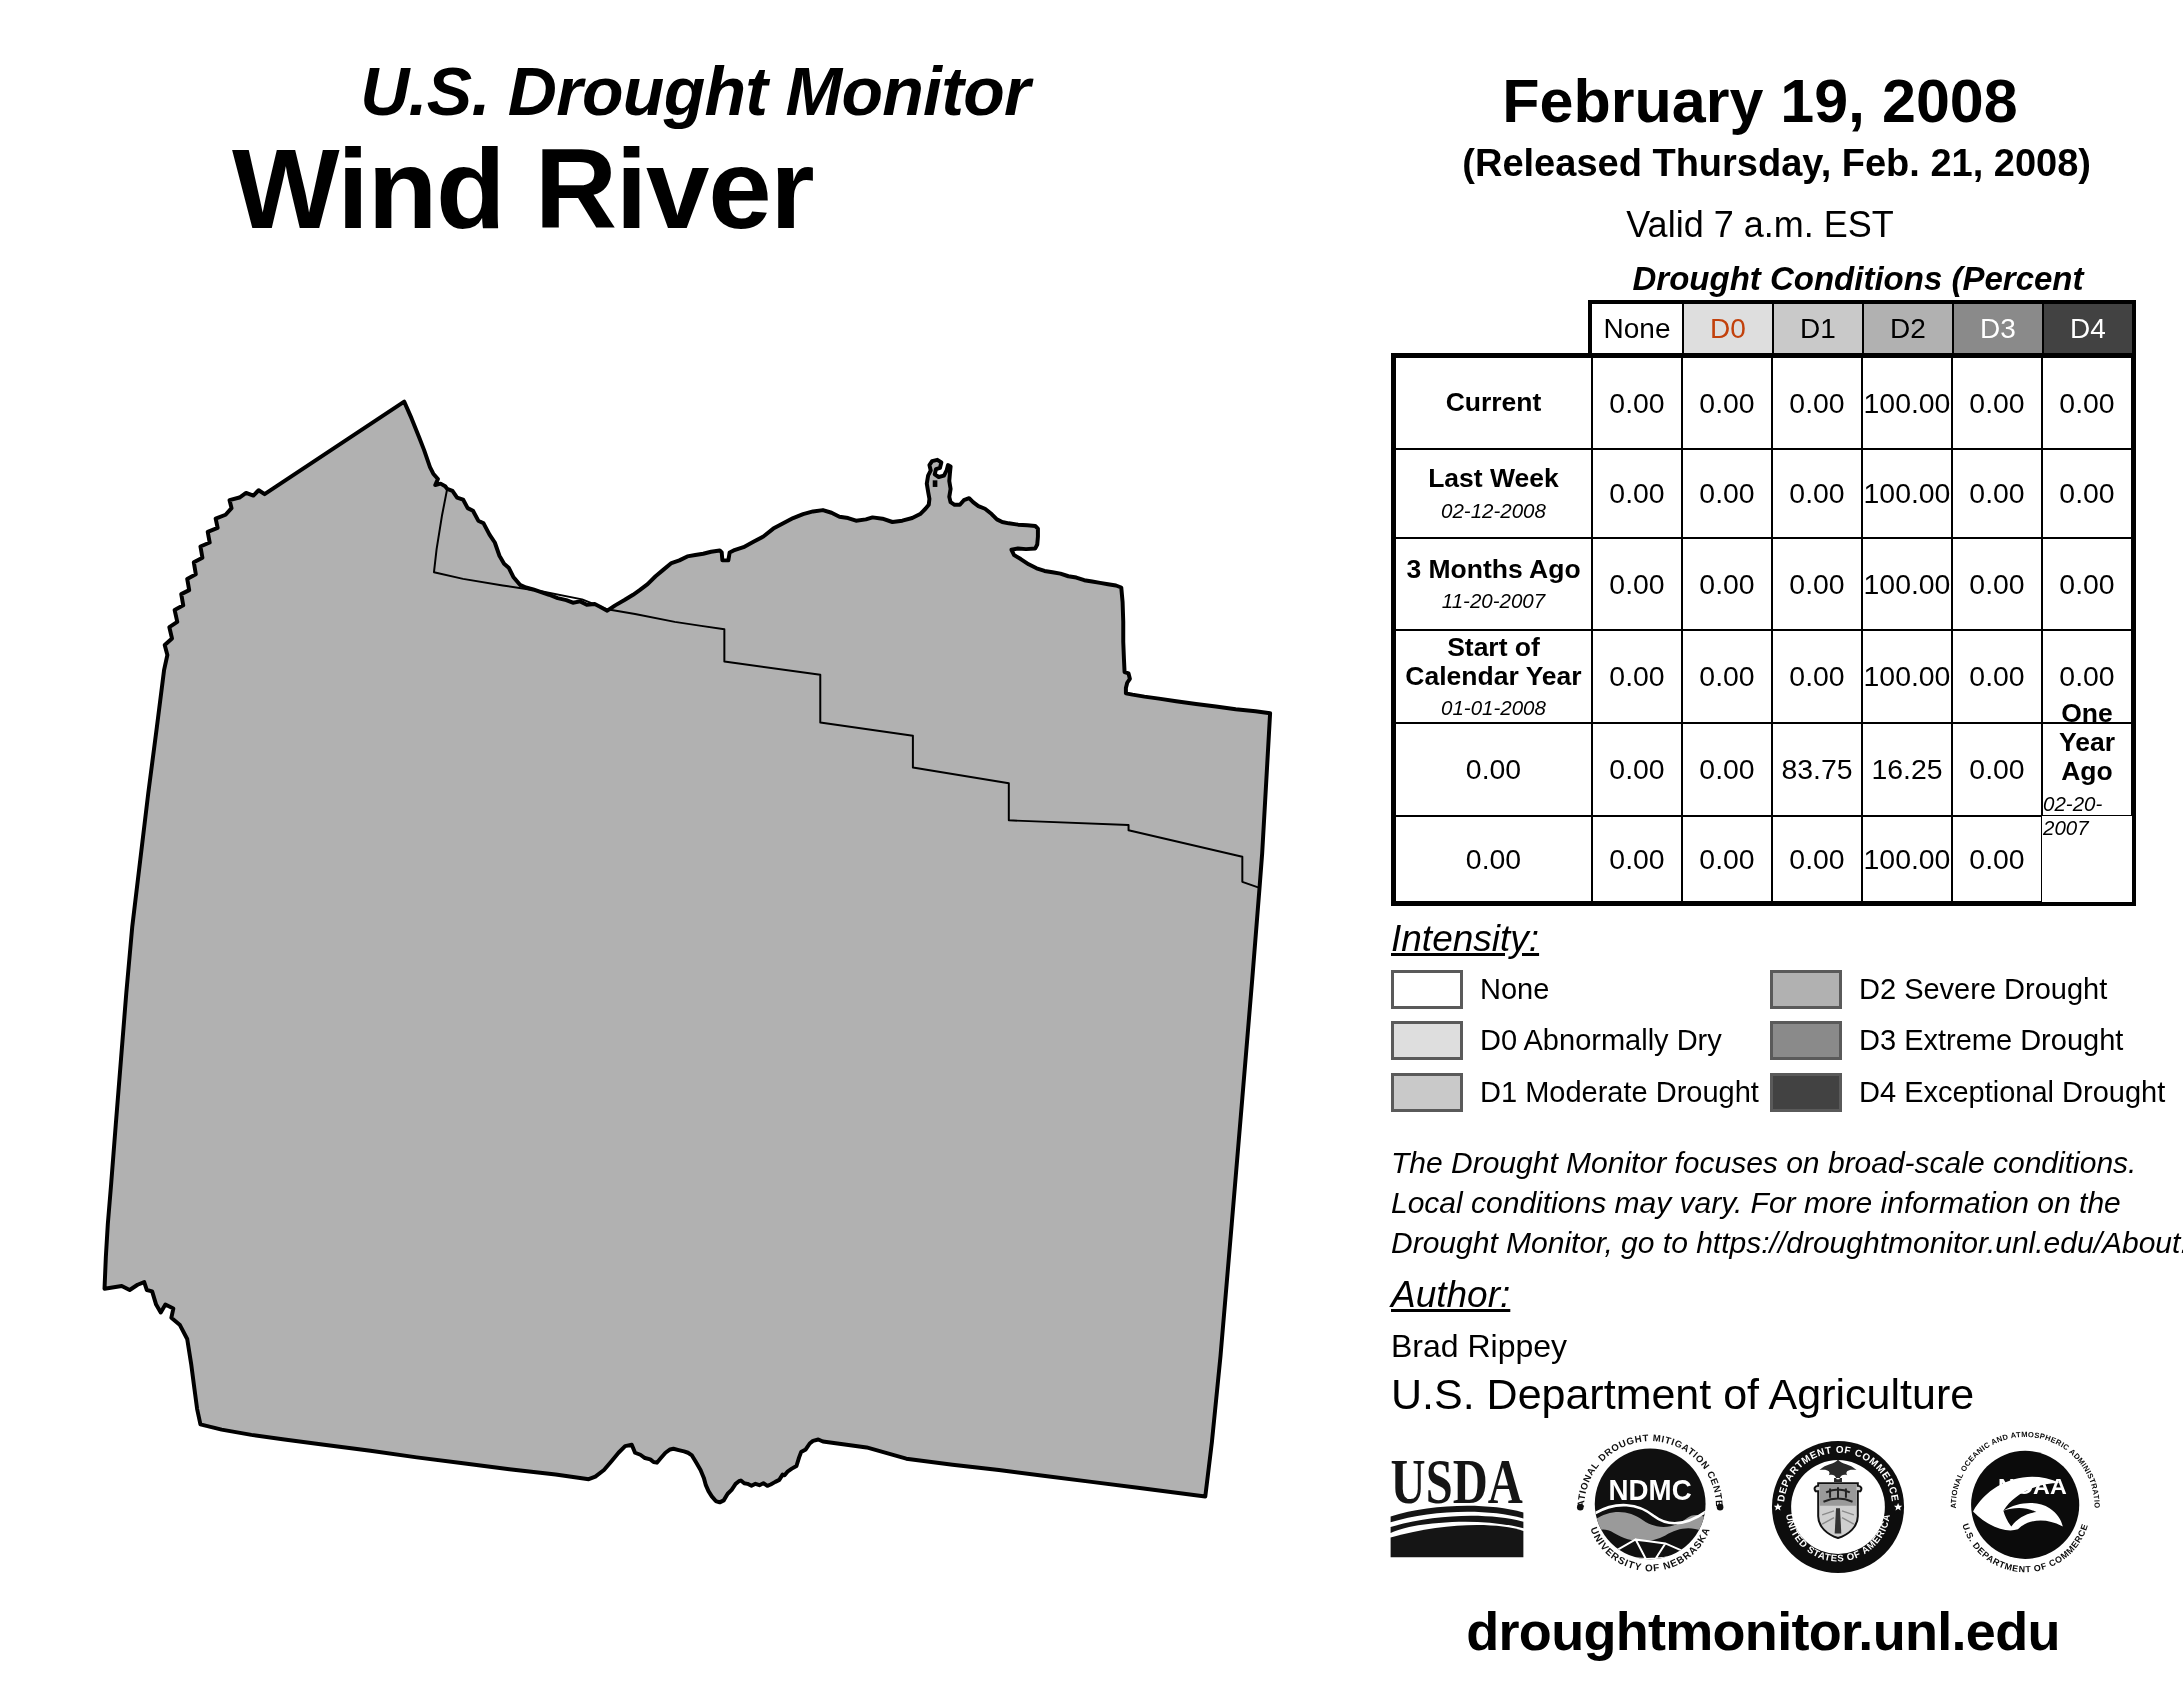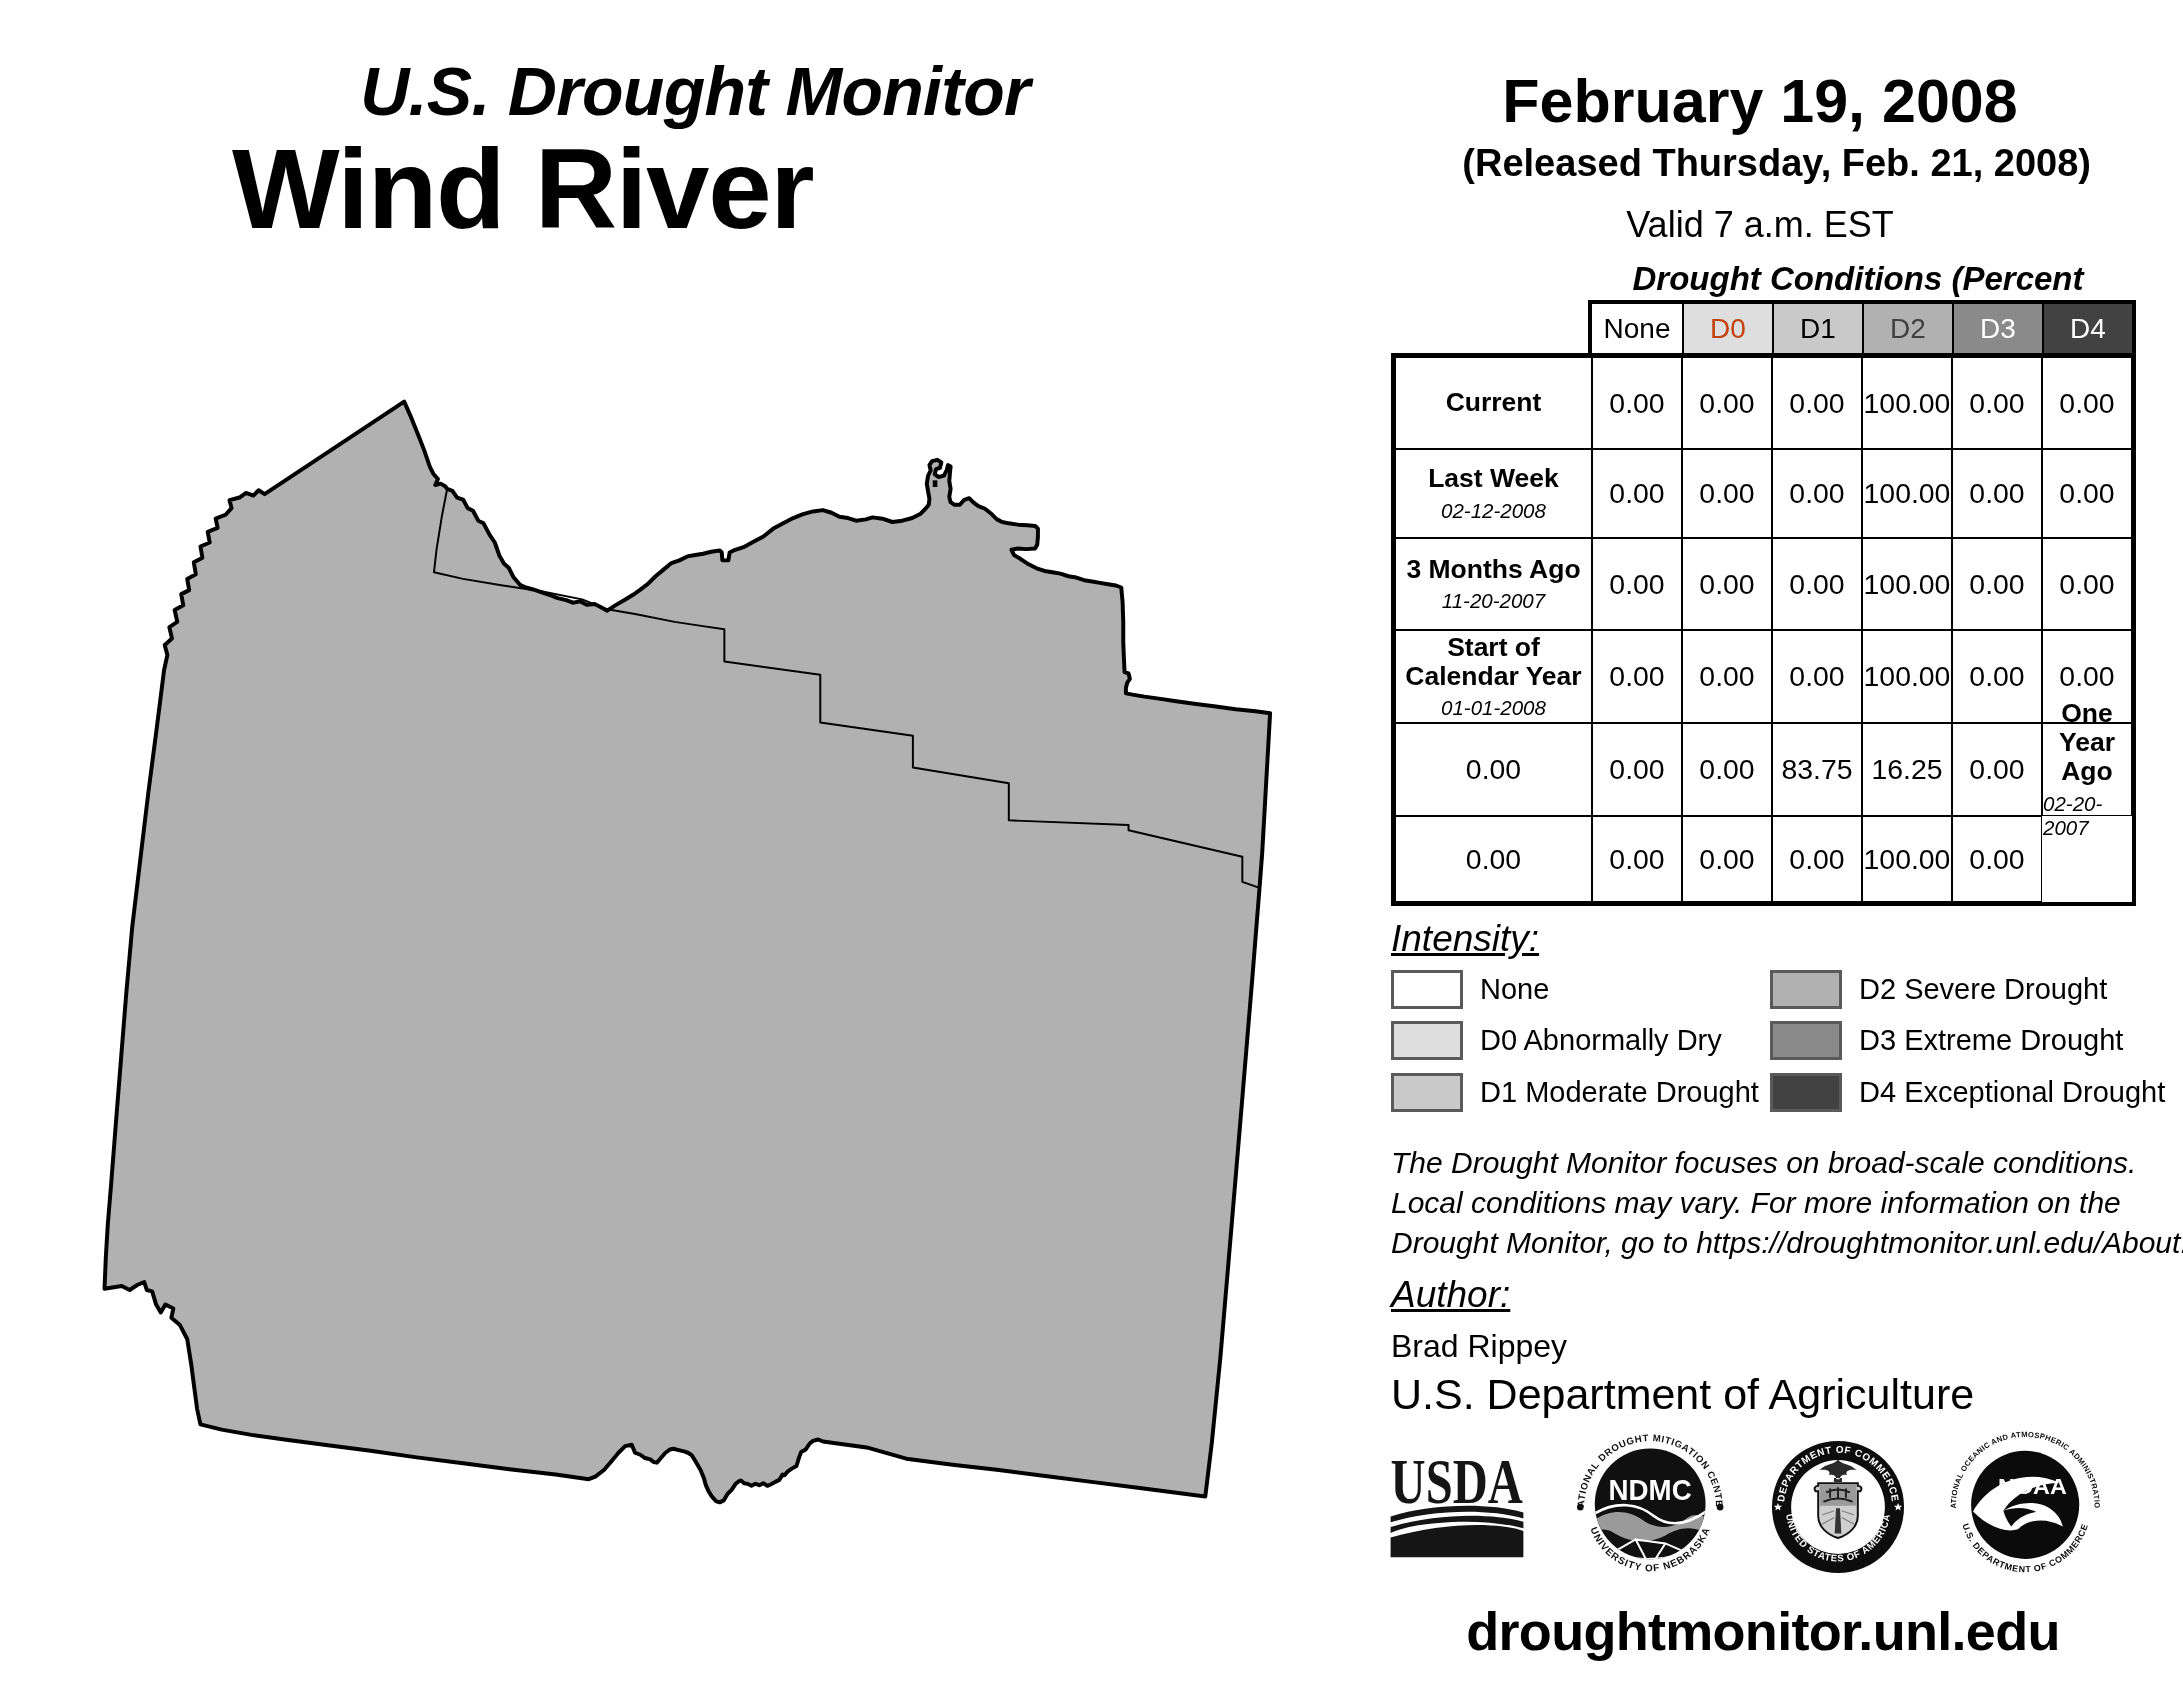--- a/index.html
+++ b/index.html
@@ -94,21 +94,21 @@
 <div class="abs date1">February 19, 2008</div>
 <div class="abs date2">(Released Thursday, Feb. 21, 2008)</div>
 <div class="abs date3">Valid 7 a.m. EST</div>
 
 <div class="abs tbl-title">Drought Conditions (Percent Area)</div>
 
 <div class="abs tbl-head">
   <div class="hc" style="background-color: rgb(255, 255, 255); color: rgb(0, 0, 0);">None</div>
   <div class="hc" style="background-color: rgb(222, 222, 222); color: #c2410c;">D0</div>
   <div class="hc" style="background-color: rgb(201, 201, 201); color: rgb(0, 0, 0);">D1</div>
-  <div class="hc" style="background-color: rgb(177, 177, 177); color: #404040;">D2</div>
+  <div class="hc" style="background-color: rgb(177, 177, 177); color: #000000;">D2</div>
   <div class="hc" style="background-color: rgb(138, 138, 138); color: rgb(255, 255, 255);">D3</div>
   <div class="hc" style="background-color: rgb(66, 66, 66); color: rgb(255, 255, 255);">D4</div>
 </div>
 
 <div class="abs tbl-body">
 
   <div class="c">
       <span class="lab">Current</span>
     </div>
   <div class="c">0.00</div>

